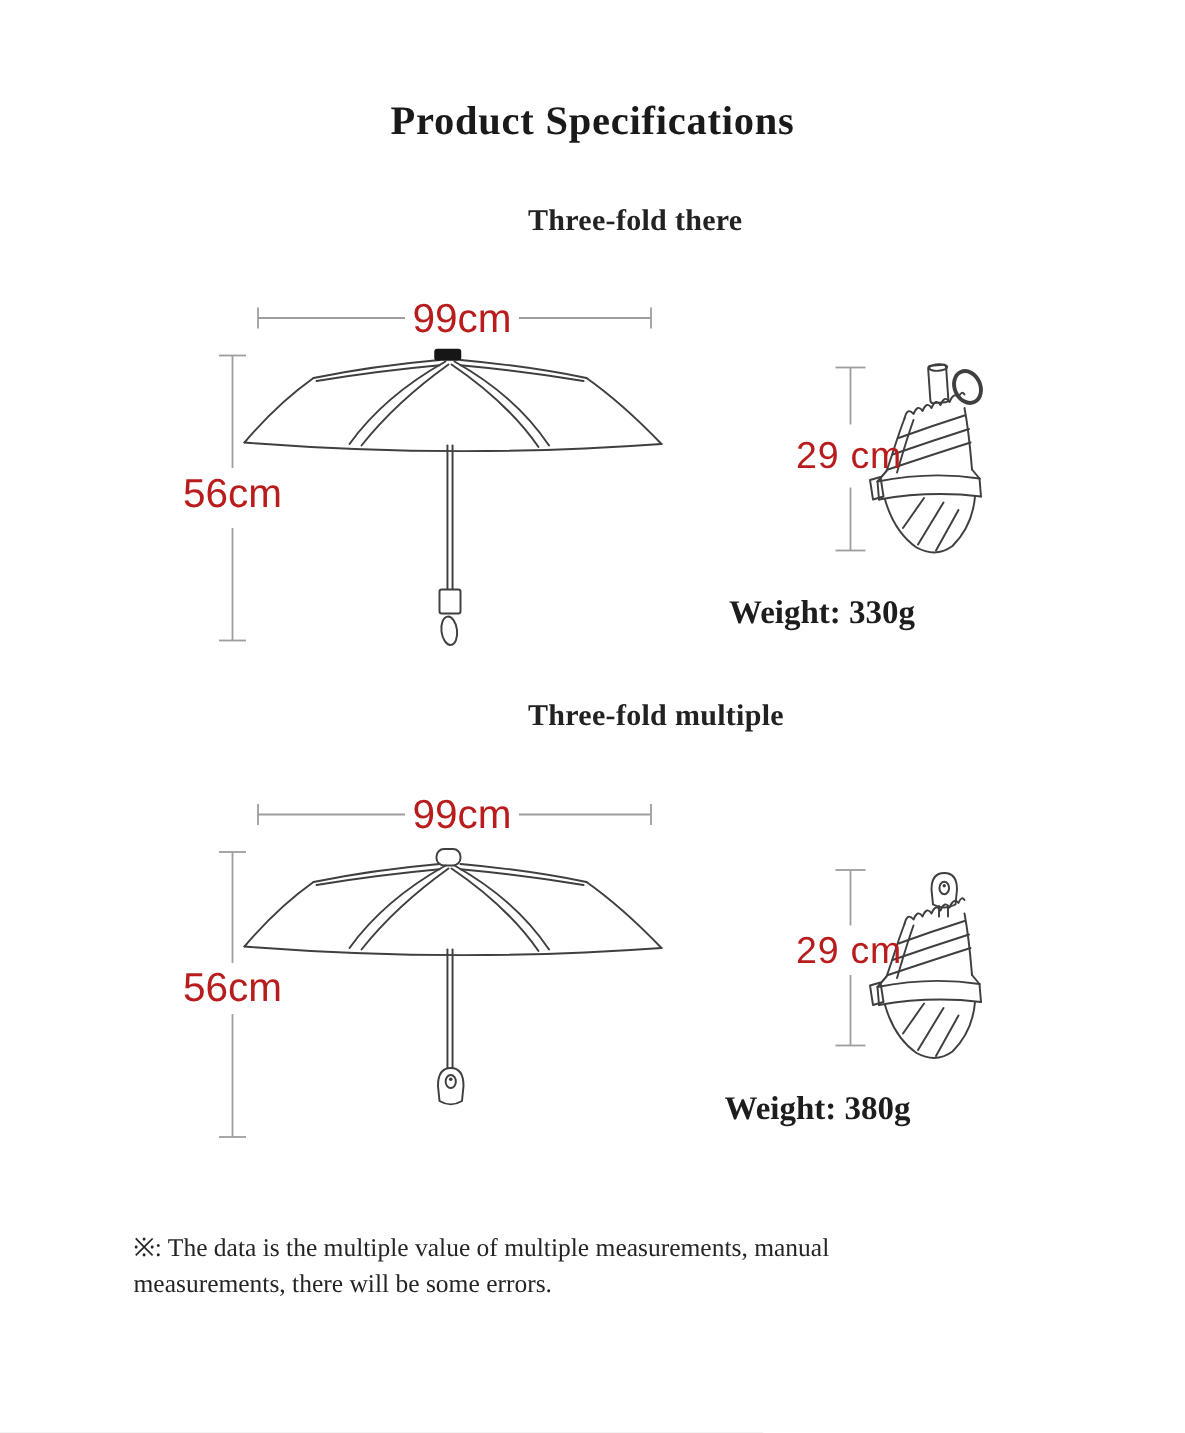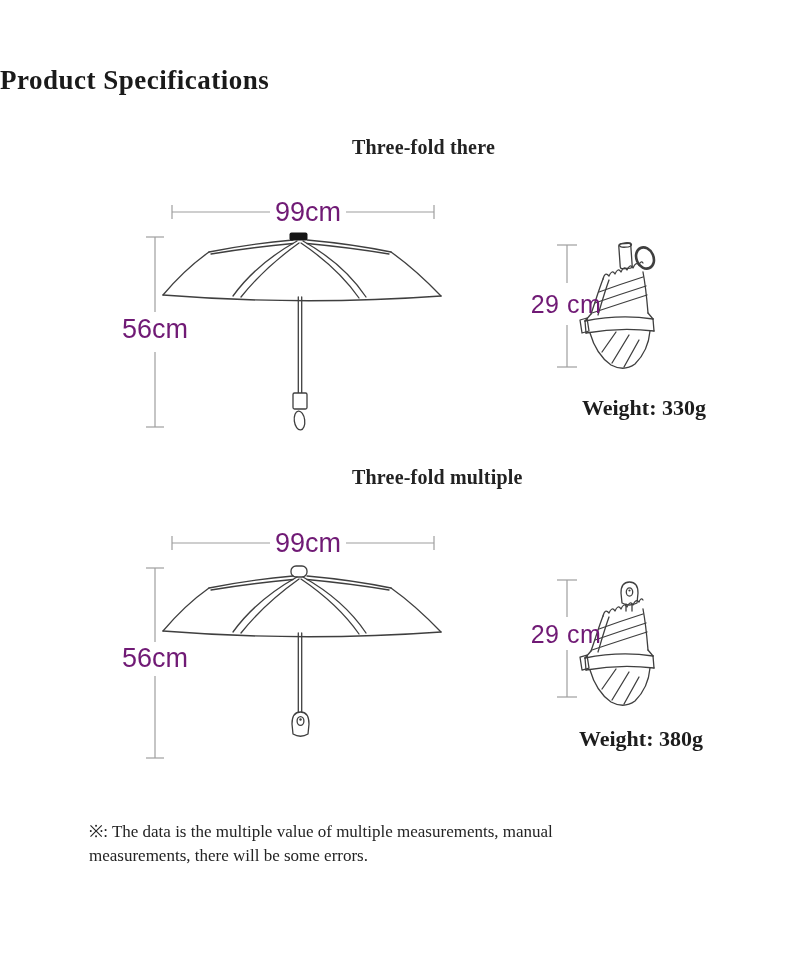--- a/index.html
+++ b/index.html
@@ -3,35 +3,35 @@
 <meta charset="utf-8">
 <style>
   html,body{margin:0;padding:0;background:#e9e9e9;}
   .page{
     position:relative;width:790px;height:955px;margin:0 auto;
     background:#ffffff;overflow:hidden;
     font-family:"Liberation Serif",serif;color:#1f1f1f;
   }
   .abs{position:absolute;}
   .title{
-    left:0;top:47px;width:790px;text-align:left;
+    left:0;top:47px;width:790px;text-align:center;
     font-size:27px;font-weight:700;letter-spacing:.5px;color:#1a1a1a;
   }
   .section-heading{
     font-size:20px;font-weight:700;color:#222;letter-spacing:.2px;
     white-space:nowrap;
   }
   .dim{
     font-family:"Liberation Sans","DejaVu Sans",sans-serif;
-    color:#701a75;text-align:center;font-weight:400;white-space:nowrap;
+    color:#b91c1c;text-align:center;font-weight:400;white-space:nowrap;
   }
   .dim-big{font-size:27px;line-height:30px;width:110px;}
   .dim-small{font-size:25px;line-height:26px;width:110px;letter-spacing:.5px;}
   .weight{
-    width:220px;text-align:right;font-size:22px;line-height:24px;
+    width:220px;text-align:left;font-size:22px;line-height:24px;
     font-weight:700;color:#1d1d1d;white-space:nowrap;
   }
   .note{
     left:89px;top:820px;width:620px;
     font-size:17px;line-height:24px;color:#242424;
   }
   svg.art{position:absolute;left:0;top:0;}
   .lineart{stroke:#3f3f3f;stroke-width:1.3;fill:none;stroke-linecap:round;stroke-linejoin:round;}
   .dimline{stroke:#9e9e9e;stroke-width:1.2;fill:none;stroke-linecap:butt;}
 </style>

